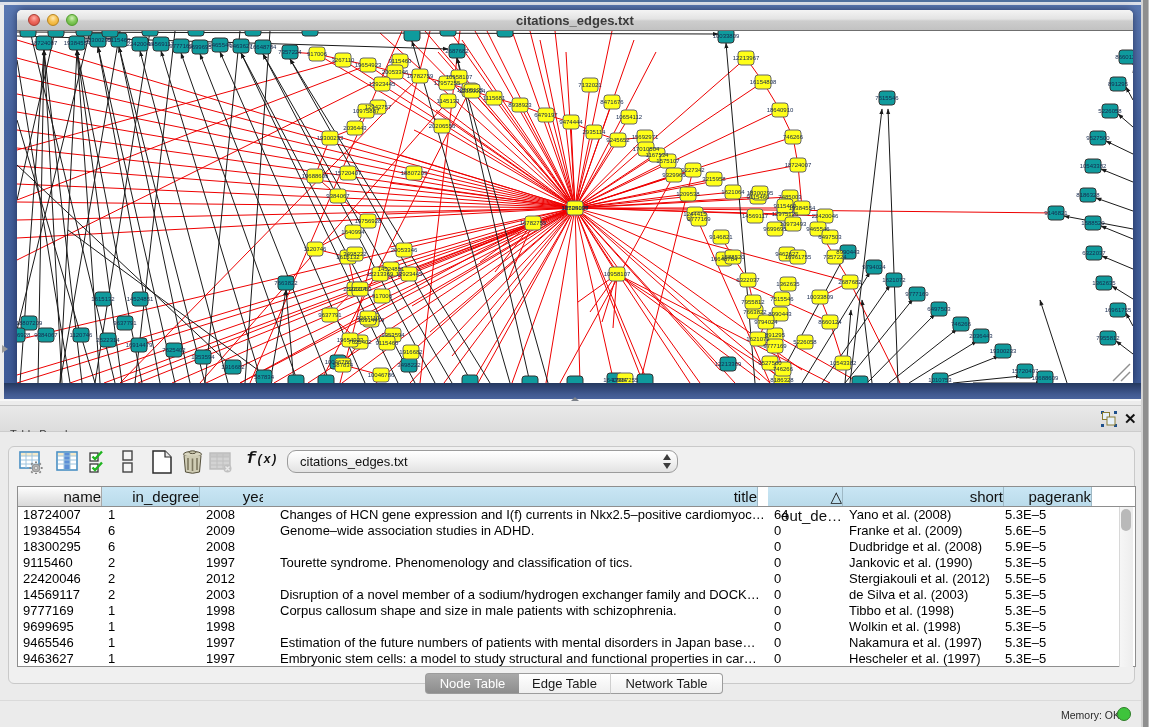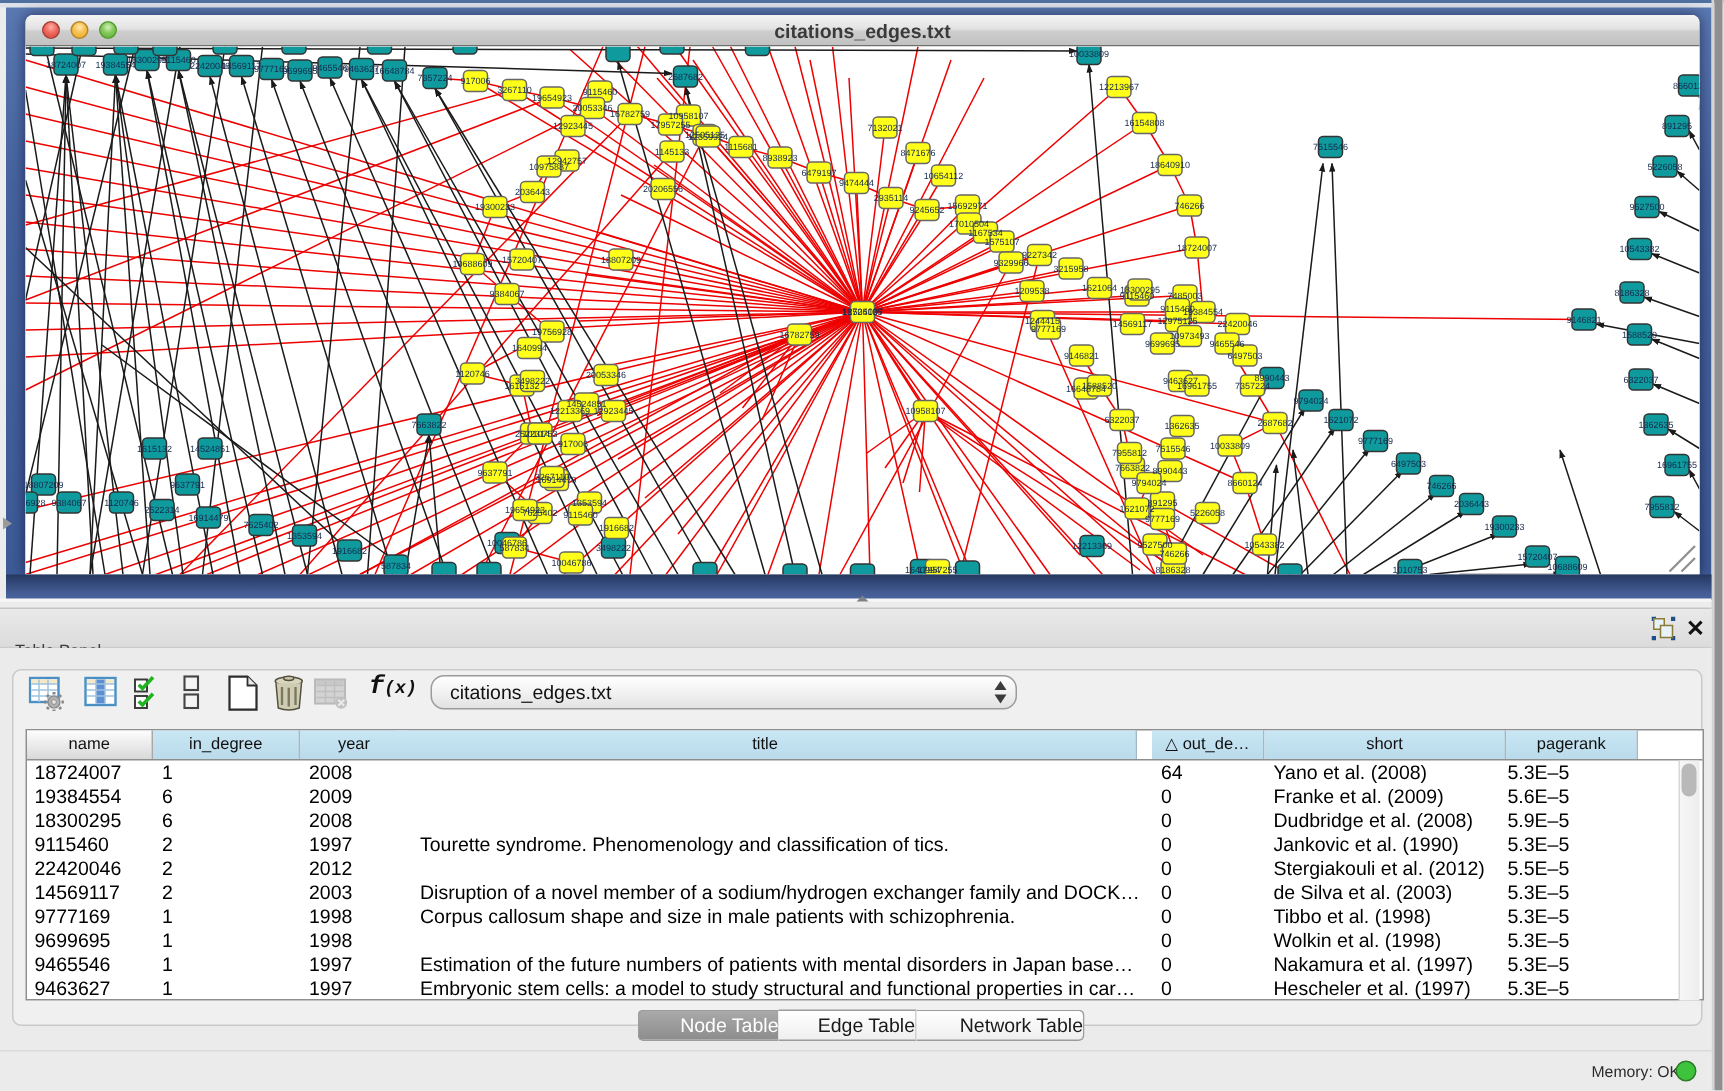--- a/index.html
+++ b/index.html
@@ -19,29 +19,29 @@
 #rstrip2{left:1143px;top:0;width:5px;height:727px;background:#8f8f8f}
 #rstrip3{left:1148px;top:0;width:1px;height:727px;background:#bdbdbd}
 #ltri{left:2px;top:345px;width:0;height:0;border-top:4px solid transparent;border-bottom:4px solid transparent;border-left:6px solid #9a9a9a}
 #blueshadow{left:4px;top:383px;width:1137px;height:17px;background:linear-gradient(180deg,#25395f 0%,#33497a 35%,#41598f 65%,#4c66a0 100%)}
 #notch{left:571px;top:397px;width:0;height:0;border-left:4px solid transparent;border-right:4px solid transparent;border-bottom:4px solid #7d828a}
 #gapline{left:0;top:399px;width:1141px;height:2px;background:#f7f7f7}
 #tpbar{left:0;top:405px;width:1141px;height:27px;background:linear-gradient(180deg,#e9e9e9,#dcdcdc);border-top:1px solid #c5c5c5;border-bottom:1px solid #cccccc}
 #tptitle{left:10px;top:428px;font-size:11px;color:#3c3c3c}
 #below{left:0;top:432px;width:1141px;height:295px;background:#ebebeb}
 #tabpane{left:8px;top:446px;width:1127px;height:238px;border:1px solid #c9c9c9;border-radius:6px;background:#f0f0f0}
-.seg{top:673px;height:21px;font-size:13px;line-height:20px;text-align:right;border:1px solid #9c9c9c;background:linear-gradient(180deg,#ffffff,#efefef)}
+.seg{top:673px;height:21px;font-size:13px;line-height:20px;text-align:center;border:1px solid #9c9c9c;background:linear-gradient(180deg,#ffffff,#efefef)}
 #seg1{left:425px;width:94px;border-radius:4px 0 0 4px;background:linear-gradient(180deg,#a9a9a9,#8d8d8d);color:#fff;border-right:none}
 #seg2{left:519px;width:92px;color:#1a1a1a;border-left:none;border-right:1px solid #cfcfcf}
 #seg3{left:611px;width:112px;border-radius:0 4px 4px 0;color:#1a1a1a;border-left:none}
 #mem{left:1061px;top:709px;font-size:10.5px;color:#2b2b2b}
 #memdot{left:1117px;top:707px;width:14px;height:14px;border-radius:50%;background:#3ec43c;border:1.5px solid #2e7d28}
 #combo{left:287px;top:450px;width:391px;height:23px;border:1px solid #9b9b9b;border-radius:9px;background:linear-gradient(180deg,#ffffff 0%,#f2f2f2 50%,#e2e2e2 100%);font-size:13px;color:#111;line-height:21px;padding-left:12px}
 #tbl{left:17px;top:486px;width:1119px;height:181px;background:#fff;border:1px solid #8e8e8e}
-.hc{top:487px;height:19px;background:linear-gradient(180deg,#c9e6f4,#badbeb);border-right:1px solid #9fb9c6;font-size:11px;color:#101010;text-align:center;line-height:19px}
+.hc{top:487px;height:19px;background:linear-gradient(180deg,#c9e6f4,#badbeb);border-right:1px solid #9fb9c6;font-size:15px;color:#101010;text-align:right;line-height:19px}
 #hname{left:18px;width:84px;background:linear-gradient(180deg,#fdfdfd,#d9d9d9);border-right:1px solid #a8a8a8}
 #hind{left:102px;width:98px}
 #hyear{left:200px;width:73px}
 #htitle{left:263px;width:495px}
 #hout{left:768px;width:75px}
 #hshort{left:843px;width:161px}
 #hpr{left:1004px;width:88px}
 #hdrline{left:18px;top:506px;width:1117px;height:1px;background:#8e8e8e}
 .r{height:16px;font-size:13px;color:#000;white-space:nowrap}
 #rows{left:18px;top:507px;width:1101px;height:160px;overflow:hidden}
@@ -762,28 +762,30 @@
 <div class="abs hc" id="htitle">title</div>
 <div class="abs hc" id="hout">△ out_de…</div>
 <div class="abs hc" id="hshort">short</div>
 <div class="abs hc" id="hpr">pagerank</div>
 <div class="abs" id="hdrline"></div>
 <div class="abs" id="rows">
     <div class="row r">
       <span class="f1">18724007</span>
       <span class="f2">1</span>
       <span class="f3">2008</span>
+      <span class="f4">Changes of HCN gene expression and I(f) currents in Nkx2.5–positive cardiomyoc…</span>
       <span class="f5">64</span>
       <span class="f6">Yano et al. (2008)</span>
       <span class="f7">5.3E–5</span>
     </div>
 <div class="row r">
       <span class="f1">19384554</span>
       <span class="f2">6</span>
       <span class="f3">2009</span>
+      <span class="f4">Genome–wide association studies in ADHD.</span>
       <span class="f5">0</span>
       <span class="f6">Franke et al. (2009)</span>
       <span class="f7">5.6E–5</span>
     </div>
 <div class="row r">
       <span class="f1">18300295</span>
       <span class="f2">6</span>
       <span class="f3">2008</span>
       <span class="f5">0</span>
       <span class="f6">Dudbridge et al. (2008)</span>

